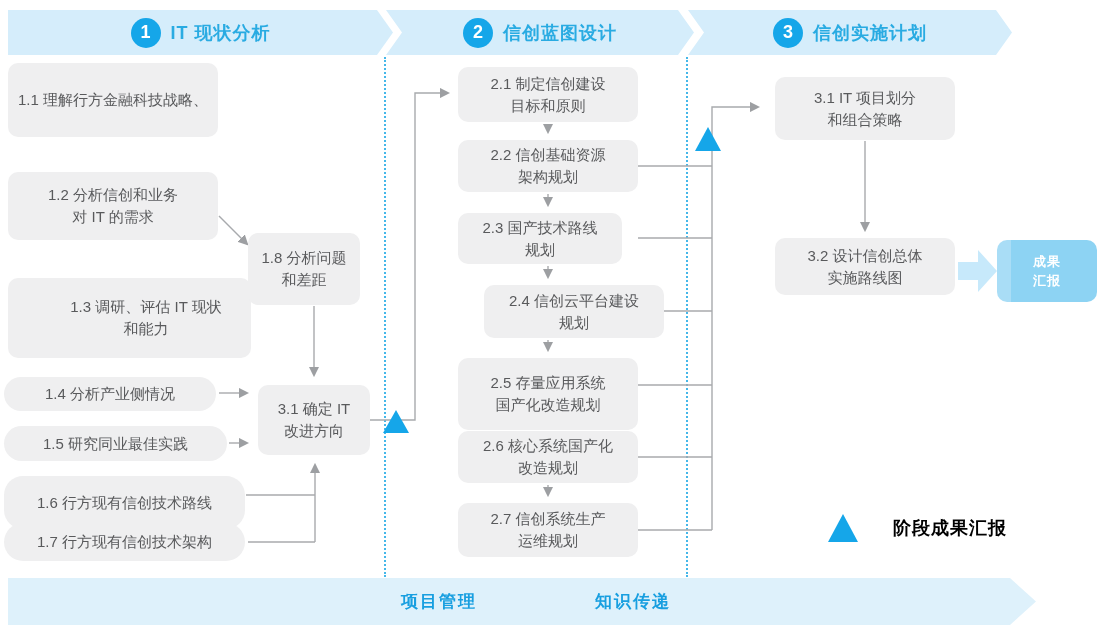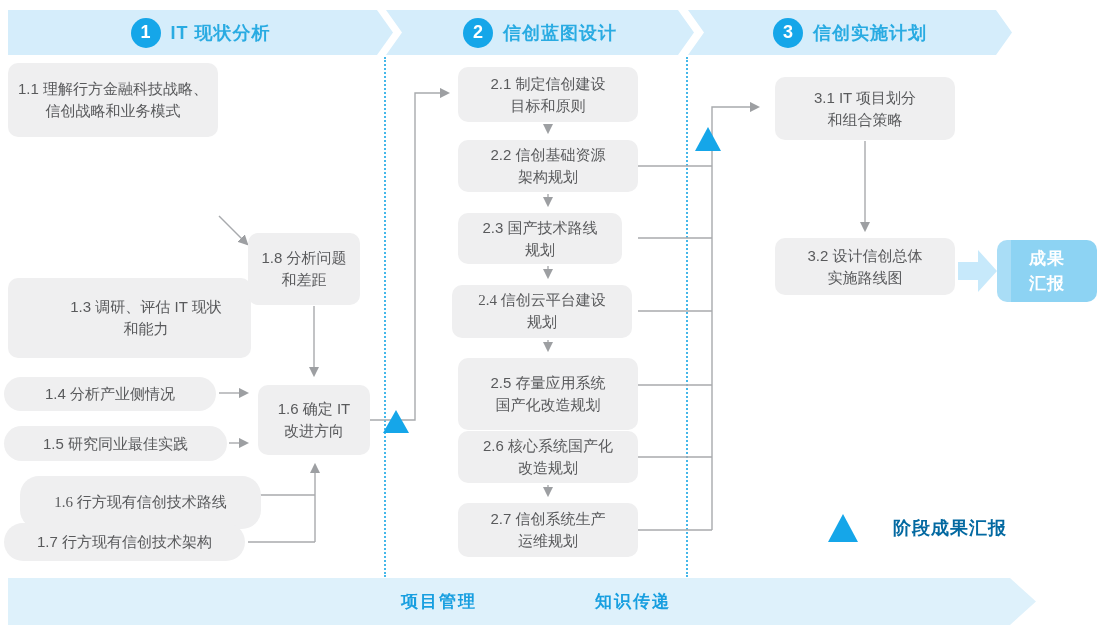--- a/index.html
+++ b/index.html
@@ -23,40 +23,40 @@
   
   .gbox{
     position:absolute;background:#efeff0;border-radius:10px;color:#595a5c;
     font-size:15px;line-height:1.45;display:flex;flex-direction:column;
     align-items:center;justify-content:center;text-align:center;
   }
   .pill{border-radius:19px;}
   .gbox div{white-space:nowrap;}
   
   .result-box{
-    position:absolute;border-radius:10px;color:#fff;font-weight:bold;font-size:17px;
+    position:absolute;border-radius:10px;color:#fff;font-weight:bold;font-size:13px;
     background:linear-gradient(90deg,#a9ddf6 0,#a9ddf6 14px,#8dd3f3 14px);
     display:flex;flex-direction:column;align-items:center;justify-content:center;
     text-align:center;line-height:1.5;letter-spacing:1px;
   }
   
   .dotted-sep{position:absolute;top:57px;height:520px;width:0;border-left:2px dotted #45b7e9;}
   
   .bottom-band{
     position:absolute;left:8px;top:578px;width:1028px;height:47px;background:#def1fb;
     clip-path:polygon(0 0,calc(100% - 26px) 0,100% 50%,calc(100% - 26px) 100%,0 100%);
   }
   .bottom-label{
     position:absolute;top:590px;transform:translateX(-50%);color:#189fe0;
     font-weight:bold;font-size:17px;letter-spacing:2px;white-space:nowrap;
   }
   
   .legend{position:absolute;left:828px;top:514px;display:flex;align-items:flex-end;}
   .legend-tri{width:0;height:0;border-left:15px solid transparent;border-right:15px solid transparent;border-bottom:28px solid #15a6e9;}
-  .legend-label{margin-left:14px;color:#0369a1;font-weight:bold;font-size:18px;letter-spacing:1px;margin-bottom:2px;white-space:nowrap;padding-left:21px;}
+  .legend-label{margin-left:14px;color:#000000;font-weight:bold;font-size:18px;letter-spacing:1px;margin-bottom:2px;white-space:nowrap;padding-left:21px;}
   .connector-layer{position:absolute;left:0;top:0;pointer-events:none;}
 </style>
 </head>
 <body>
 
 <div class="canvas">
 
   <div class="band-seg seg-arrow-right" style="left:8px;width:385px;">
     <span class="phase-num">1</span>
     <span class="phase-title">IT 现状分析</span>
@@ -104,60 +104,63 @@
       <path d="M712,530 L712,107 L758,107" marker-end="url(#arr)"></path>
       <path d="M865,141 L865,230" marker-end="url(#arr)"></path>
     </g>
     <polygon points="383,433 409,433 396,410" fill="#15a6e9"></polygon>
     <polygon points="695,151 721,151 708,127" fill="#15a6e9"></polygon>
     <polygon points="958,262 978,262 978,250 997,271 978,292 978,280 958,280" fill="#c7e9fb"></polygon>
   </svg>
 
   <div class="gbox" style="left:8px;top:63px;width:210px;height:74px;">
     <div>1.1 理解行方金融科技战略、</div>
-    <div>信创战略和业务模式</div>
+  </div>
+  <div class="gbox" style="left:8px;top:172px;width:210px;height:68px;">
+    <div>1.2 分析信创和业务</div>
+    <div>对 IT 的需求</div>
   </div>
   <div class="gbox" style="left:8px;top:278px;width:210px;height:80px;padding-left:33px;">
     <div>1.3 调研、评估 IT 现状</div>
     <div>和能力</div>
   </div>
   <div class="gbox pill" style="left:4px;top:377px;width:212px;height:34px;">
     <div>1.4 分析产业侧情况</div>
   </div>
   <div class="gbox pill" style="left:4px;top:426px;width:223px;height:35px;">
     <div>1.5 研究同业最佳实践</div>
   </div>
-  <div class="gbox pill" style="left:20px;top:476px;width:241px;height:53px;font-family:Liberation Serif, serif;">
+  <div class="gbox pill" style="left:4px;top:476px;width:241px;height:53px;">
     <div>1.6 行方现有信创技术路线</div>
   </div>
   <div class="gbox pill" style="left:4px;top:523px;width:241px;height:38px;">
     <div>1.7 行方现有信创技术架构</div>
   </div>
   <div class="gbox" style="left:248px;top:233px;width:112px;height:72px;">
     <div>1.8 分析问题</div>
     <div>和差距</div>
   </div>
   <div class="gbox" style="left:258px;top:385px;width:112px;height:70px;">
-    <div>1.6 确定 IT</div>
+    <div>3.1 确定 IT</div>
     <div>改进方向</div>
   </div>
 
   <div class="gbox" style="left:458px;top:67px;width:180px;height:55px;align-items:center;">
     <div>2.1 制定信创建设</div>
     <div>目标和原则</div>
   </div>
   <div class="gbox" style="left:458px;top:140px;width:180px;height:52px;">
     <div>2.2 信创基础资源</div>
     <div>架构规划</div>
   </div>
   <div class="gbox" style="left:458px;top:213px;width:164px;height:51px;">
     <div>2.3 国产技术路线</div>
     <div>规划</div>
   </div>
-  <div class="gbox" style="left:452px;top:285px;width:180px;height:53px;font-family:Liberation Serif, serif;">
+  <div class="gbox" style="left:484px;top:285px;width:180px;height:53px;">
     <div>2.4 信创云平台建设</div>
     <div>规划</div>
   </div>
   <div class="gbox" style="left:458px;top:358px;width:180px;height:72px;">
     <div>2.5 存量应用系统</div>
     <div>国产化改造规划</div>
   </div>
   <div class="gbox" style="left:458px;top:431px;width:180px;height:52px;">
     <div>2.6 核心系统国产化</div>
     <div>改造规划</div>

